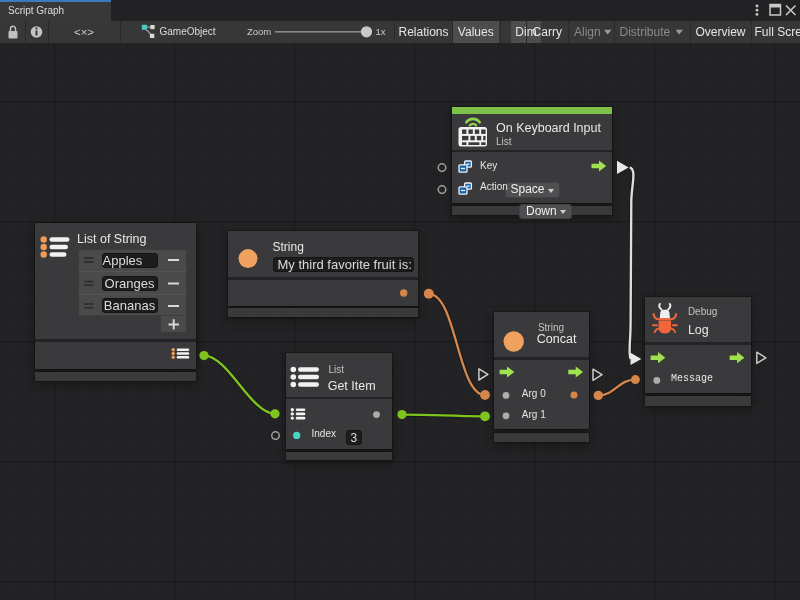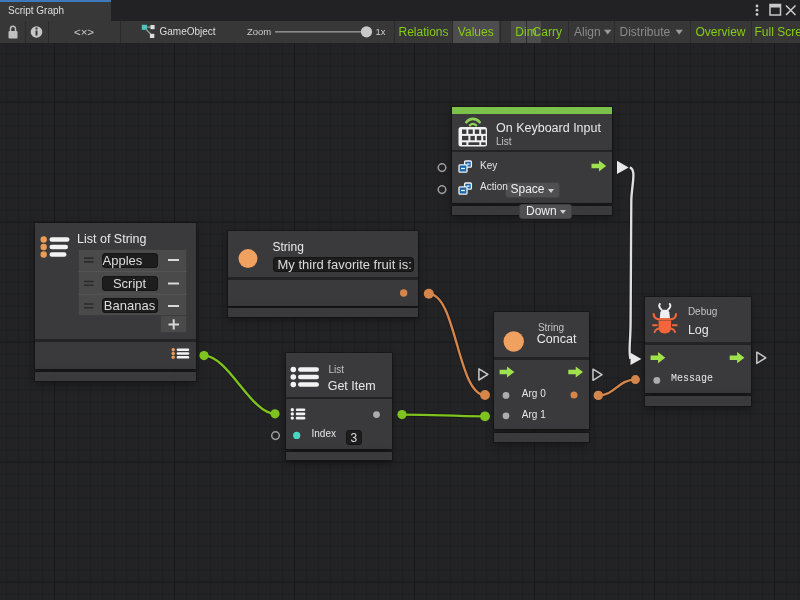--- a/index.html
+++ b/index.html
@@ -15,21 +15,21 @@
     linear-gradient(#1e1f20 0 1px, transparent 1px 100%);
   background-size:120px 120px, 120px 120px, 12px 12px, 12px 12px;
   background-position:54px 0, 0 58.5px, 6px 0, 0 10.5px;
 }
 
 #tabbar { position:absolute; left:0; top:0; width:800px; height:21px; background:#222224; }
 #tab { position:absolute; left:0; top:0; width:111px; height:21px; background:#383838;
   border-top:2px solid #3E79BC; color:#DEDEDE; font-size:10px; line-height:18px; padding-left:8px; }
 #toolbar { position:absolute; left:0; top:21px; width:800px; height:22px; background:#373737; }
 .sep { position:absolute; top:21px; width:1px; height:22px; background:#2B2B2B; }
-.tbtn { position:absolute; top:21px; height:22px; color:#84cc16; font-size:12px;
+.tbtn { position:absolute; top:21px; height:22px; color:#e5e5e5; font-size:12px;
   line-height:22px; text-align:center; white-space:nowrap; overflow:hidden; }
 .tbtn.on { background:#4D4D4D; }
 .tbtn.off { color:#8A8A8A; }
 
 .node { position:absolute; background:#3A3A3C; box-shadow:0 0 0 1px rgba(16,16,16,0.55), 0 3px 8px rgba(0,0,0,0.4); }
 .nfoot { position:absolute; background:#3A3A3C; box-shadow:0 0 0 1px rgba(16,16,16,0.55), 0 3px 8px rgba(0,0,0,0.4); }
 .ndiv { position:absolute; left:0; width:100%; height:2px; background:#232325; }
 .t1 { position:absolute; color:#E8E8E8; font-size:12.5px; white-space:nowrap; }
 .t2 { position:absolute; color:#C2C2C2; font-size:10px; white-space:nowrap; }
 .lbl { position:absolute; color:#e5e5e5; font-size:10px; white-space:nowrap; }
@@ -47,21 +47,21 @@
 
   <div class="node" style="left:34.5px; top:222.5px; width:161px; height:146.5px;">
     <div class="t1" style="left:42.5px; top:9px;">List of String</div>
     <div class="ndiv" style="top:116.5px; height:2.5px;"></div>
   </div>
   <div class="nfoot" style="left:34.5px; top:371.5px; width:161px; height:9px;"></div>
 
   <div style="position:absolute; left:78px; top:249.3px; width:109px; height:66.7px; background:#4A4A4A; border:1px solid #3c3c3c;"></div>
   <div style="position:absolute; left:160px; top:316px; width:27px; height:16.7px; background:#4A4A4A; border:1px solid #3c3c3c; border-top:none;"></div>
   <div class="field" style="left:101.5px; top:252.5px; width:56px; height:15px; line-height:13.5px; font-size:13px;">Apples</div>
-  <div class="field" style="left:101.5px; top:276.2px; width:56px; height:15px; line-height:13.5px; text-align:center; font-size:13px;">Script</div>
+  <div class="field" style="left:101.5px; top:276.2px; width:56px; height:15px; line-height:13.5px; text-align:center; font-size:13px;">Oranges</div>
   <div class="field" style="left:101.5px; top:298.3px; width:56px; height:15px; line-height:13.5px; text-align:center; font-size:13px;">Bananas</div>
 
   <div class="node" style="left:228px; top:230.5px; width:189.5px; height:75px;">
     <div class="t1" style="left:44.5px; top:9px; font-size:12px;">String</div>
     <div class="ndiv" style="top:46.7px; height:2.5px;"></div>
   </div>
   <div class="nfoot" style="left:228px; top:307.5px; width:189.5px; height:9px;"></div>
   <div class="field" style="left:272.5px; top:256.7px; width:141.5px; height:15.5px; line-height:14px; padding-left:4px; font-size:13px;">My third favorite fruit is:</div>
 
   <div class="node" style="left:451.5px; top:106.5px; width:160.5px; height:96.5px;">

